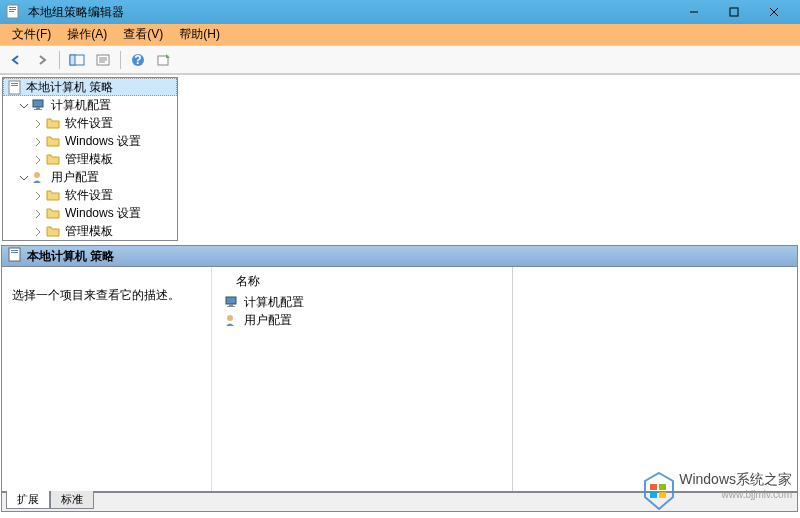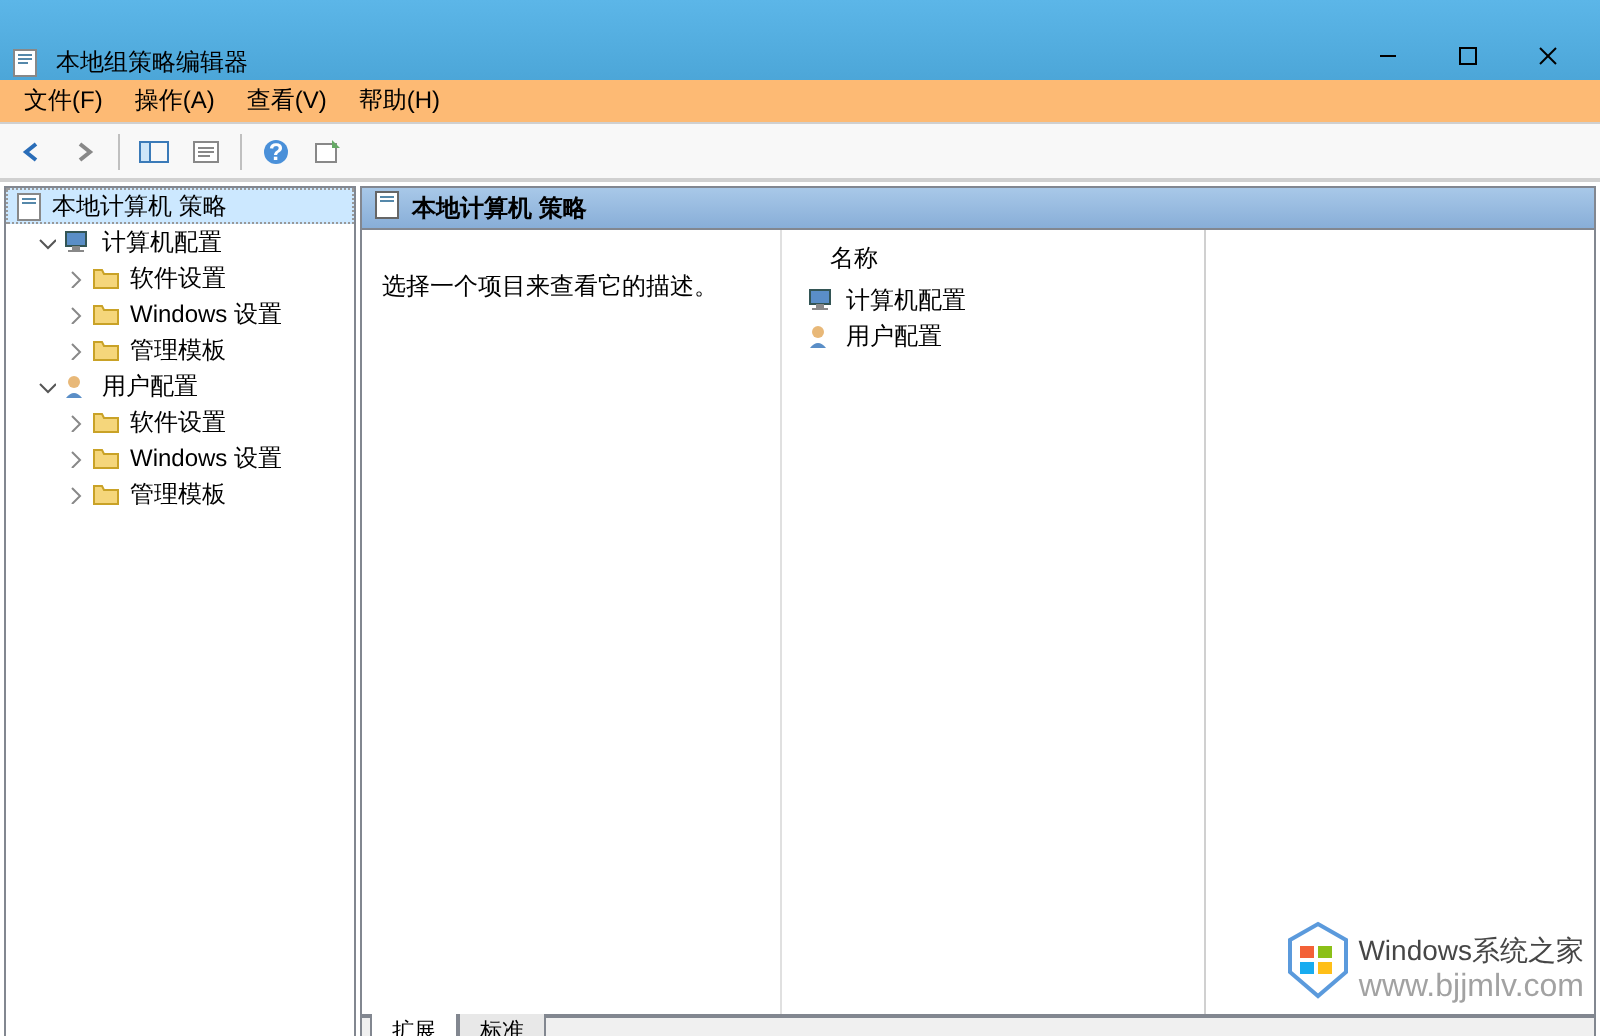--- a/index.html
+++ b/index.html
@@ -1,31 +1,31 @@
 <!DOCTYPE html>
 <html><head>
   <meta charset="utf-8">
   <style>
     * { box-sizing: border-box; margin: 0; padding: 0; font-family: 'Microsoft YaHei', 'Segoe UI', sans-serif; font-size: 12px; }
     body { background: #fff; width: 800px; height: 518px; overflow: hidden; position: relative; }
     
-    .titlebar { height: 40px; background: linear-gradient(#5cb6e8, #4ca6d8); display: flex; align-items: flex-end; padding: 0 6px; color: #000; }
+    .titlebar { height: 24px; background: linear-gradient(#5cb6e8, #4ca6d8); display: flex; align-items: center; padding: 0 6px; color: #000; }
     .titlebar-icon { width: 16px; height: 16px; margin-right: 6px; }
     .titlebar-text { flex: 1; font-size: 12px; }
     .win-controls { display: flex; gap: 0; }
     .win-btn { width: 40px; height: 24px; display: flex; align-items: center; justify-content: center; cursor: pointer; }
     
     .menubar { height: 22px; background: #fdba74; border-bottom: 1px solid #d0d0d0; display: flex; align-items: center; padding: 0 4px; }
     .menu-item { padding: 2px 8px; cursor: pointer; }
     
     .toolbar { height: 28px; background: #f8f8f8; border-bottom: 1px solid #d0d0d0; display: flex; align-items: center; padding: 0 4px; gap: 2px; }
     .tool-btn { width: 24px; height: 22px; display: flex; align-items: center; justify-content: center; cursor: pointer; border: 1px solid transparent; }
     .tool-sep { width: 1px; height: 18px; background: #c0c0c0; margin: 0 3px; }
     
-    .content-area { display: flex; height: calc(100% - 78px); border-top: 1px solid #d0d0d0; }
+    .content-area { display: flex; height: calc(100% - 78px); border-top: 1px solid #d0d0d0; flex-direction: column; }
     
     .tree-panel { width: 176px; border: 1px solid #828790; margin: 2px 1px 2px 2px; background: #fff; overflow: auto; }
     .tree-node { display: flex; align-items: center; height: 18px; padding: 1px 2px; cursor: pointer; white-space: nowrap; }
     .tree-node.selected { background: #cce8ff; border: 1px dotted #999; }
     .tree-expander { width: 12px; height: 12px; display: flex; align-items: center; justify-content: center; margin-right: 2px; cursor: pointer; }
     .tree-icon { width: 16px; height: 16px; margin-right: 4px; display: flex; align-items: center; justify-content: center; }
     .indent-1 { padding-left: 14px; }
     .indent-2 { padding-left: 28px; }
     
     .right-panel { flex: 1; margin: 2px 2px 2px 1px; display: flex; flex-direction: column; }
@@ -37,24 +37,24 @@
     .list-item { display: flex; align-items: center; height: 18px; padding: 1px 4px; cursor: pointer; }
     .list-icon { width: 16px; height: 16px; margin-right: 4px; display: flex; align-items: center; justify-content: center; }
     .col-sep { width: 1px; background: #d0d0d0; }
     
     .tabs-area { height: 20px; display: flex; align-items: flex-start; border: 1px solid #828790; border-top: none; background: #f0f0f0; }
     .tab-spacer { width: 4px; border-top: 1px solid #828790; height: 100%; }
     .tab { padding: 1px 10px; border: 1px solid #828790; border-top: none; background: #fff; cursor: pointer; position: relative; top: -1px; font-size: 11px; }
     .tab.inactive { background: #e8e8e8; text-align: center; }
     .tab-rest { flex: 1; border-top: 1px solid #828790; height: 100%; }
     
-    .watermark { position: absolute; bottom: 15px; right: 8px; display: flex; align-items: flex-end; gap: 0; opacity: 0.9; pointer-events: none; }
+    .watermark { position: absolute; bottom: 4px; right: 8px; display: flex; align-items: flex-start; gap: 0; opacity: 0.9; pointer-events: none; }
     .watermark-text { text-align: right; }
     .watermark-text .t1 { font-size: 14px; color: #333; }
-    .watermark-text .t2 { font-size: 16px; color: #999; }
+    .watermark-text .t2 { font-size: 10px; color: #999; }
     
     .folder-svg { width: 14px; height: 12px; }
     .doc-svg { width: 13px; height: 15px; }
   </style>
 </head>
 <body>
 
 <div class="titlebar">
   <span class="titlebar-icon">
     <svg class="doc-svg" viewBox="0 0 13 15">

